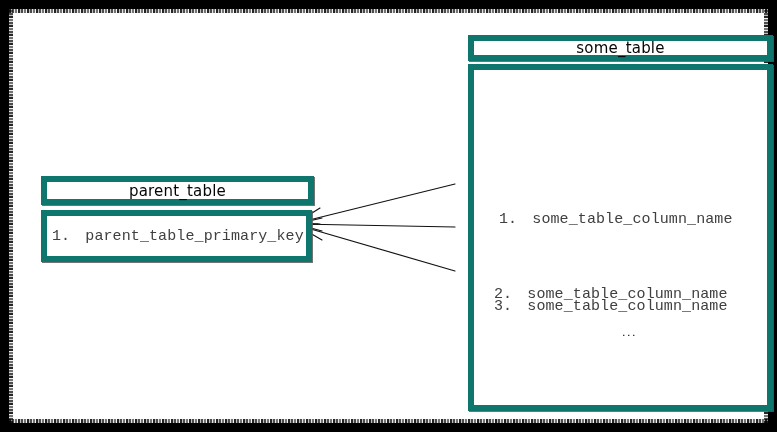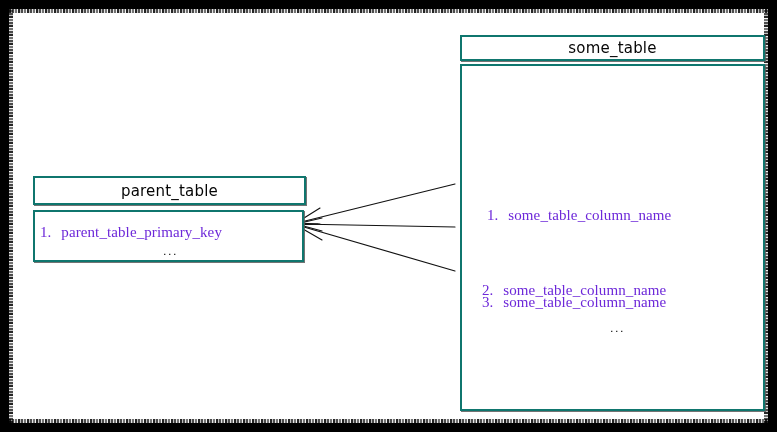--- a/index.html
+++ b/index.html
@@ -61,46 +61,46 @@
     left: 0; top: 0;
     width: 777px;
     height: 432px;
   }
 
   .entity {
     position: absolute;
   }
   .ent-header, .ent-body {
     position: absolute;
-    left: 8px;
+    left: 16px;
     box-sizing: border-box;
     background: #ffffff;
-    border: 2px solid #0f766e;
+    border: 6px solid #0f766e;
     box-shadow: 1px 1px 0 0 rgba(90,90,90,0.85);
   }
   .ent-header {
     top: 0;
     display: flex;
     align-items: center;
     justify-content: center;
   }
   .ent-title {
     font-family: "DejaVu Sans", sans-serif;
     color: #050505;
     letter-spacing: 0.2px;
     white-space: nowrap;
   }
   .ent-body {
     overflow: hidden;
   }
   .col-row {
     position: absolute;
     white-space: nowrap;
-    color: #6d28d9;
-    font-family: Liberation Serif, serif;
+    color: #404040;
+    font-family: Liberation Mono, monospace;
     letter-spacing: 0.1px;
   }
   .ellipsis-row {
     position: absolute;
     color: #050505;
     font-family: "DejaVu Sans", sans-serif;
     letter-spacing: 1.5px;
     font-size: 11px;
   }
 

